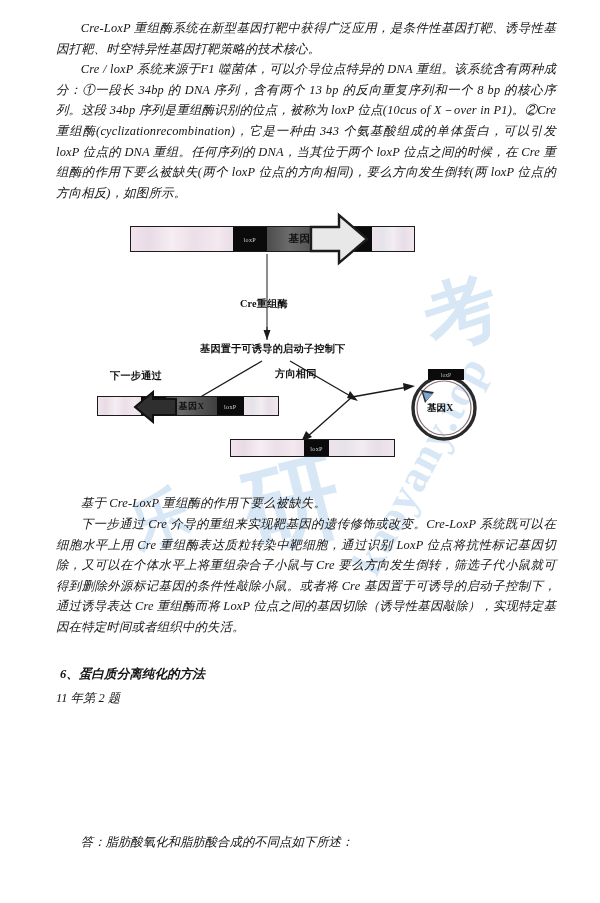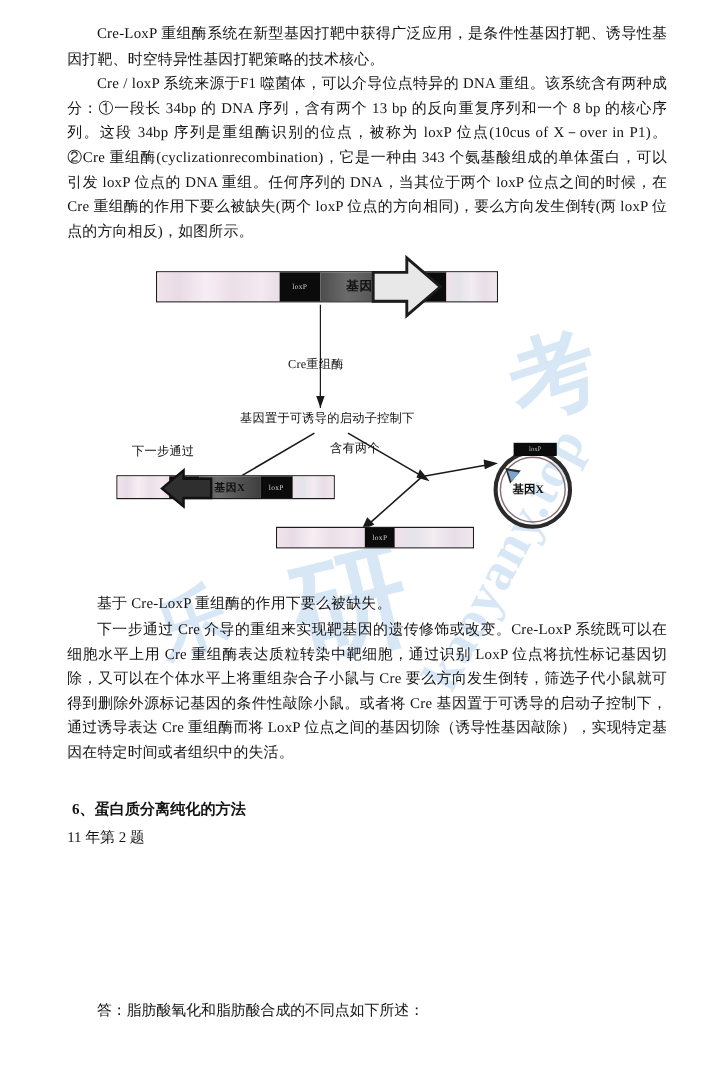--- a/index.html
+++ b/index.html
@@ -49,20 +49,21 @@
     transform: rotate(-62deg);
     font-family: "Liberation Serif", serif;
     letter-spacing: 1px;
   }
 
   
   .body-text {
     position: relative;
     z-index: 2;
     padding: 0 44px 0 56px;
+    font-style: italic;
   }
   p.para {
     margin: 0 0 0 0;
     font-size: 12.4px;
     line-height: 20.6px;
     text-align: justify;
     text-indent: 2em;
     letter-spacing: 0.2px;
   }
   .spacer-1 { height: 6px; }
@@ -130,21 +131,21 @@
   }
   .seg-label.on-dark { color: #111; }
 
   .big-arrow {
     position: absolute;
     z-index: 5;
   }
   .fig-text {
     position: absolute;
     font-size: 10.2px;
-    font-weight: 400;
+    font-weight: 700;
     color: #101010;
     white-space: nowrap;
     letter-spacing: 0.2px;
     text-align: right;
   }
   .fig-svg {
     position: absolute;
     left: 0; top: 0;
     width: 600px; height: 280px;
     overflow: visible;
@@ -222,21 +223,21 @@
     <svg class="big-arrow" style="left:305px; top:3px;" width="66" height="54" viewBox="0 0 66 54">
       <polygon points="6,15 34,15 34,3 62,27 34,51 34,39 6,39" fill="#e8e8e8" stroke="#1c1c1c" stroke-width="2.4"></polygon>
     </svg>
 
     <div class="fig-text" style="left:240px; top:88px;">Cre重组酶</div>
 
     <div class="fig-text" style="left:200px; top:133px;">基因置于可诱导的启动子控制下</div>
 
     <div class="fig-text" style="left:110px; top:160px;">下一步通过</div>
 
-    <div class="fig-text" style="left:275px; top:158px;">含有两个</div>
+    <div class="fig-text" style="left:275px; top:158px;">方向相同</div>
 
     <div class="dna-bar" style="left:97px; top:187px; width:182px; height:20px;">
       <div class="seg seg-pink" style="width:24%;"></div>
       <div class="seg seg-lox" style="width:14%;">loxP</div>
       <div class="seg seg-gray" style="width:28%;">
         <div class="seg-label on-dark" style="font-size:9px;">基因X</div>
       </div>
       <div class="seg seg-lox" style="width:15%;">loxP</div>
       <div class="seg seg-pink2" style="width:19%;"></div>
     </div>

